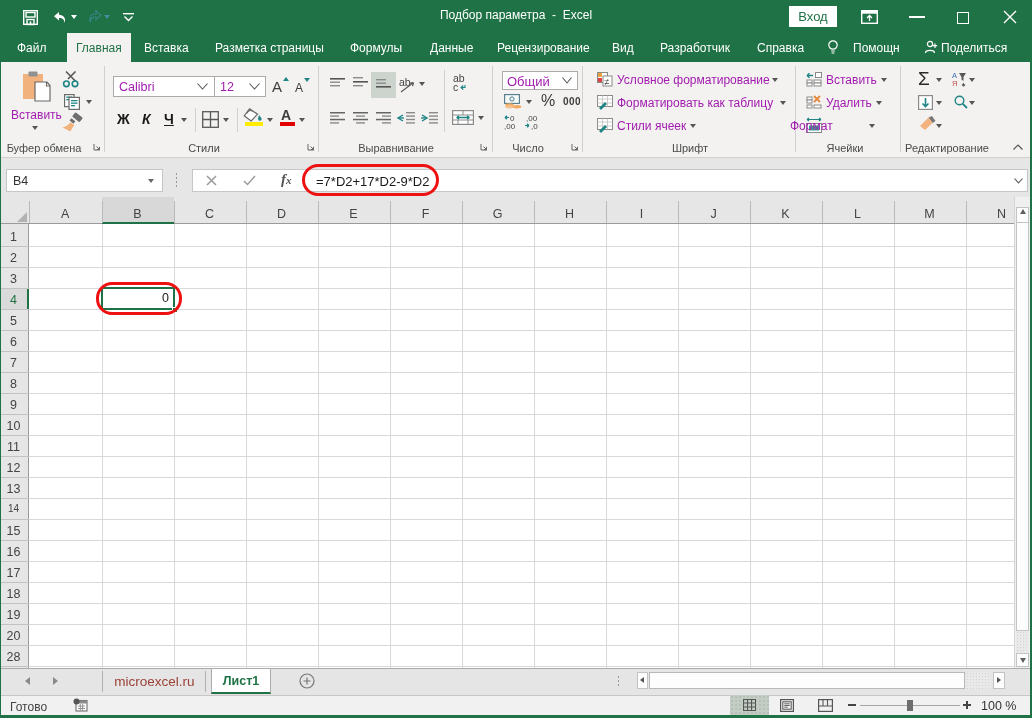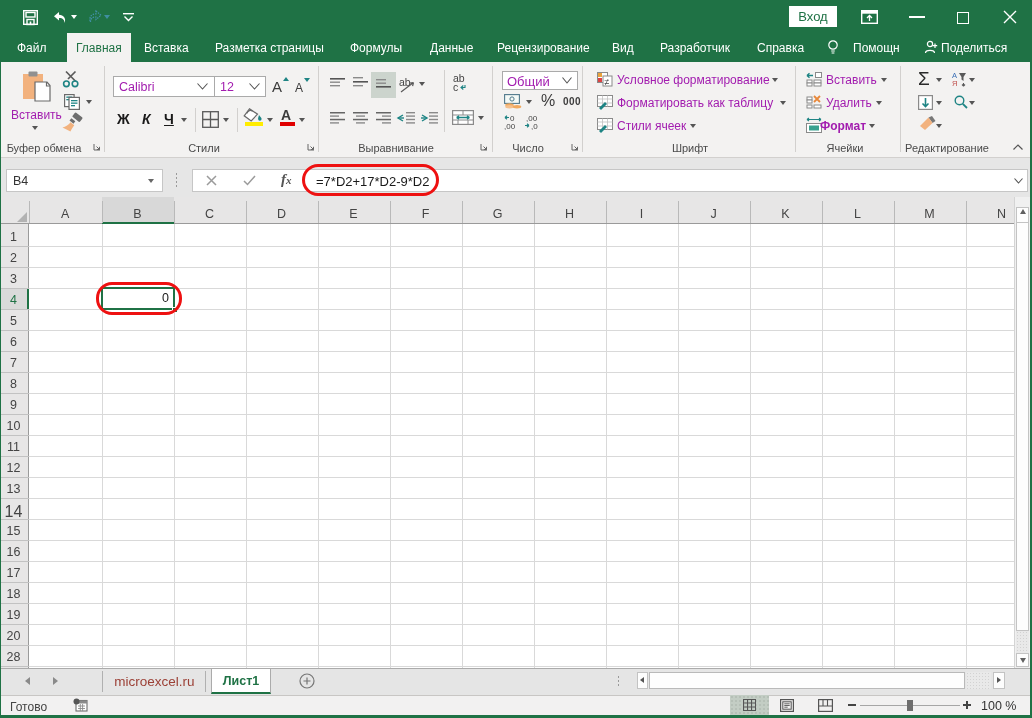--- a/index.html
+++ b/index.html
@@ -39,20 +39,21 @@
   <svg class="ab" style="left:87px;top:10px;" width="16" height="14" viewBox="0 0 16 14" opacity="0.75">
     <path d="M9 1 L14 5.2 L9 9.5 L9 7 C5 7 3.5 9 3.5 12 C1.5 7.5 4.5 3.8 9 3.8 Z" fill="none" stroke="#4e9bc8" stroke-width="1.2" stroke-dasharray="1.5,1"></path>
   </svg>
   <div class="ab" style="left:104px;top:15px;width:0;height:0;border-left:3px solid transparent;border-right:3px solid transparent;border-top:4px solid #4e9bc8;opacity:.7;"></div>
 
   <svg class="ab" style="left:123px;top:13px;" width="11" height="9" viewBox="0 0 11 9">
     <rect x="0" y="0" width="11" height="1.4" fill="#fff"></rect>
     <path d="M1.5 3.5 L5.5 7.5 L9.5 3.5" fill="none" stroke="#fff" stroke-width="1.4"></path>
   </svg>
 
+  <div class="ab" style="left:0;top:8px;width:1032px;text-align:center;font-size:12px;color:#fff;">Подбор параметра &nbsp;-&nbsp; Excel</div>
 
   <div class="ab" style="left:789px;top:6px;width:48px;height:21px;background:#fff;"></div>
   <div class="ab" style="left:789px;top:9px;width:48px;text-align:center;font-size:13px;color:#1f7245;">Вход</div>
 
   <svg class="ab" style="left:861px;top:10px;" width="17" height="14" viewBox="0 0 17 14">
     <rect x="0.7" y="0.7" width="15.6" height="12.6" fill="none" stroke="#fff" stroke-width="1.4"></rect>
     <rect x="0.7" y="0.7" width="15.6" height="3" fill="#fff"></rect>
     <path d="M8.5 11 L8.5 6 M6 8 L8.5 5.5 L11 8" fill="none" stroke="#fff" stroke-width="1.3"></path>
   </svg>
 
@@ -320,21 +321,21 @@
         <rect x="8" y="10" width="7" height="3" fill="#fff" stroke="#8a8a8a"></rect>
       <path d="M8 1 L14 7 M14 1 L8 7" stroke="#e8883a" stroke-width="1.8"></path>
     </svg>
     <div class="btxt" style="left:826px;top:96px;">Удалить</div>
     <div class="dd" style="left:876px;top:101px;"></div>
     <svg class="ab" style="left:806px;top:117px;" width="16" height="16" viewBox="0 0 16 16">
       <path d="M1 2.5 L15 2.5 M1 2.5 L3 1 M1 2.5 L3 4 M15 2.5 L13 1 M15 2.5 L13 4" stroke="#1e8484" stroke-width="1.1" fill="none"></path>
       <rect x="0.5" y="6.5" width="15" height="9" fill="#fff" stroke="#8a8a8a"></rect>
       <rect x="3" y="8.5" width="10" height="5" fill="#39a28f"></rect>
     </svg>
-    <div class="btxt" style="left:820px;top:119px;font-weight:bold;">Формат</div>
+    <div class="btxt" style="left:790px;top:119px;">Формат</div>
     <div class="dd" style="left:869px;top:124px;"></div>
     <div class="lbl" style="left:805px;top:142px;width:80px;">Ячейки</div>
 
     <div class="btxt" style="left:918px;top:68px;font-size:19px;color:#2a2a2a;">Σ</div>
     <div class="dd" style="left:936px;top:78px;"></div>
     <svg class="ab" style="left:952px;top:71px;" width="15" height="16" viewBox="0 0 15 16">
       <text x="0" y="7" font-size="7.5" fill="#3b6fb5" font-family="Liberation Sans">А</text>
       <text x="0" y="15" font-size="7.5" fill="#c0504d" font-family="Liberation Sans">Я</text>
       <path d="M7 2 L14 2 L11.5 6 L11.5 10 L9.5 8.5 L9.5 6 Z" fill="#595959"></path>
       <path d="M11.5 12 L11.5 15 M11.5 15 L10 13.5 M11.5 15 L13 13.5" stroke="#595959" stroke-width="1.1" fill="none"></path>
@@ -483,21 +484,21 @@
     <div class="ab" style="left:0;top:292.5px;width:27px;text-align:center;font-size:12.5px;color:#1f7245;">4</div>
     <div class="ab" style="left:0;top:313.5px;width:27px;text-align:center;font-size:12.5px;color:#444;">5</div>
     <div class="ab" style="left:0;top:334.5px;width:27px;text-align:center;font-size:12.5px;color:#444;">6</div>
     <div class="ab" style="left:0;top:355.5px;width:27px;text-align:center;font-size:12.5px;color:#444;">7</div>
     <div class="ab" style="left:0;top:376.5px;width:27px;text-align:center;font-size:12.5px;color:#444;">8</div>
     <div class="ab" style="left:0;top:397.5px;width:27px;text-align:center;font-size:12.5px;color:#444;">9</div>
     <div class="ab" style="left:0;top:418.5px;width:27px;text-align:center;font-size:12.5px;color:#444;">10</div>
     <div class="ab" style="left:0;top:439.5px;width:27px;text-align:center;font-size:12.5px;color:#444;">11</div>
     <div class="ab" style="left:0;top:460.5px;width:27px;text-align:center;font-size:12.5px;color:#444;">12</div>
     <div class="ab" style="left:0;top:481.5px;width:27px;text-align:center;font-size:12.5px;color:#444;">13</div>
-    <div class="ab" style="left:0;top:502.5px;width:27px;text-align:center;font-size:16px;color:#444;">14</div>
+    <div class="ab" style="left:0;top:502.5px;width:27px;text-align:center;font-size:10px;color:#444;">14</div>
     <div class="ab" style="left:0;top:523.5px;width:27px;text-align:center;font-size:12.5px;color:#444;">15</div>
     <div class="ab" style="left:0;top:544.5px;width:27px;text-align:center;font-size:12.5px;color:#444;">16</div>
     <div class="ab" style="left:0;top:565.5px;width:27px;text-align:center;font-size:12.5px;color:#444;">17</div>
     <div class="ab" style="left:0;top:586.5px;width:27px;text-align:center;font-size:12.5px;color:#444;">18</div>
     <div class="ab" style="left:0;top:607.5px;width:27px;text-align:center;font-size:12.5px;color:#444;">19</div>
     <div class="ab" style="left:0;top:628.5px;width:27px;text-align:center;font-size:12.5px;color:#444;">20</div>
     <div class="ab" style="left:0;top:649.5px;width:27px;text-align:center;font-size:12.5px;color:#444;">28</div>
     <div class="ab" style="left:100.5px;top:286.5px;width:74px;height:23px;border:2px solid #1f7245;box-sizing:border-box;background:#fff;"></div>
     <div class="ab" style="left:103px;top:291px;width:66px;text-align:right;font-size:12.5px;color:#1a1a1a;">0</div>
     <div class="ab" style="left:172px;top:306.5px;width:6px;height:6px;background:#1f7245;border:1px solid #fff;box-sizing:border-box;"></div>

